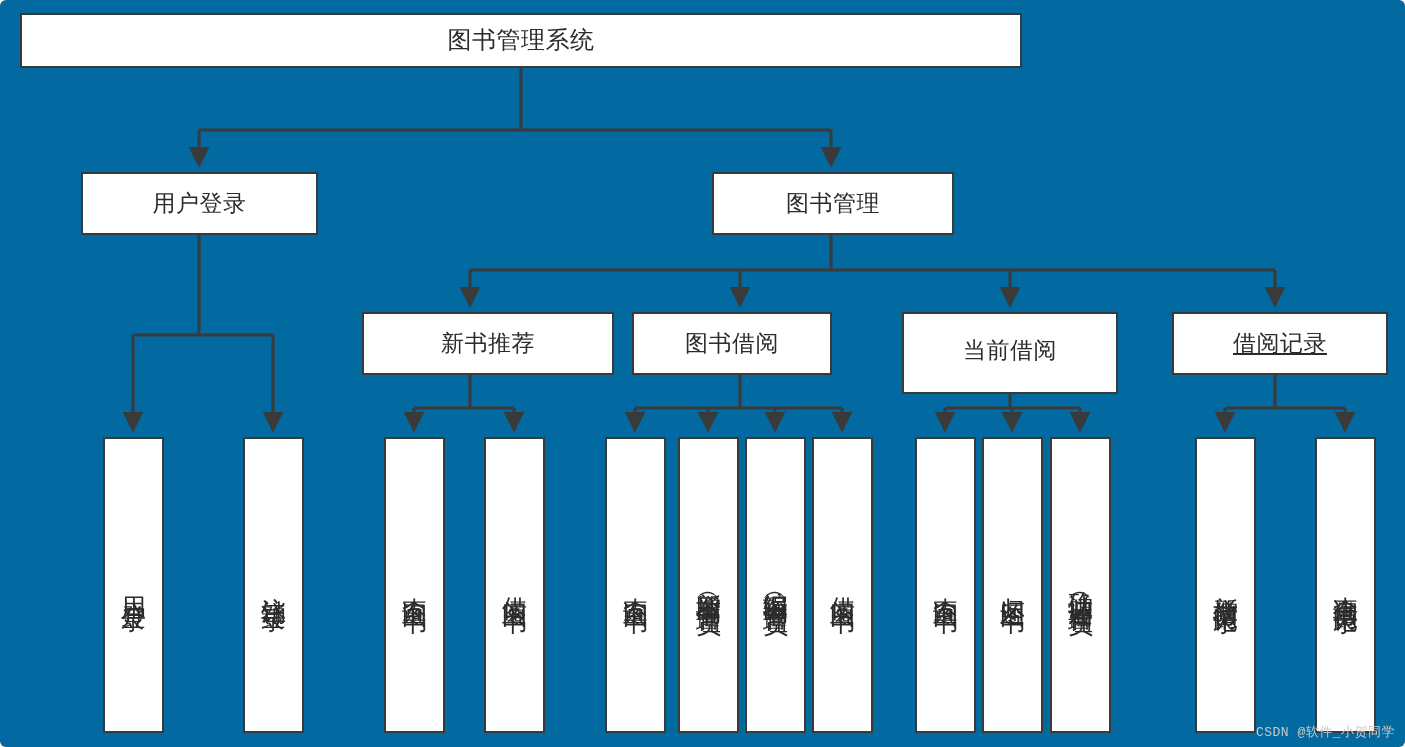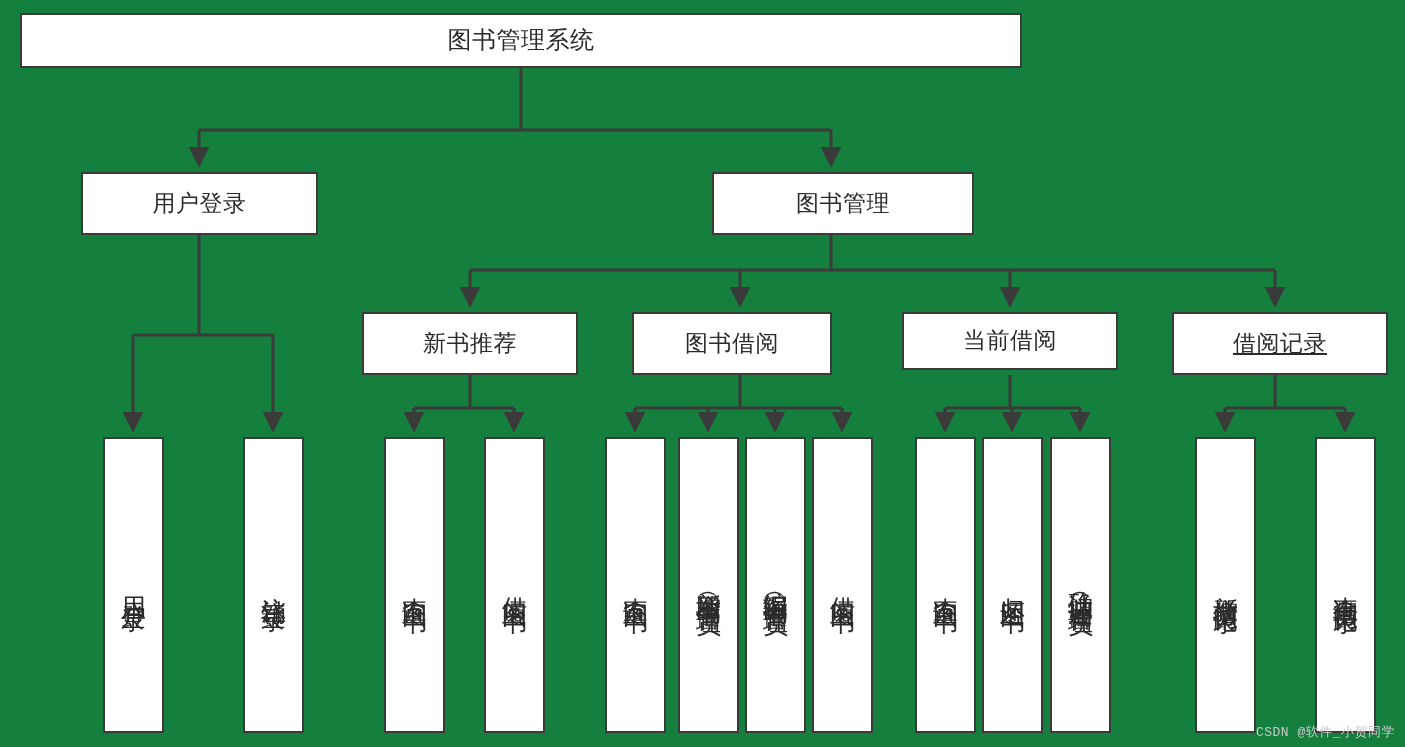--- a/index.html
+++ b/index.html
@@ -8,22 +8,23 @@
     padding: 0;
     background: #ffffff;
   }
   body {
     font-family: "DejaVu Sans", "Liberation Sans", sans-serif;
   }
   #canvas {
     position: relative;
     width: 1405px;
     height: 747px;
-    background: #15803d;
+    background: #0369a1;
     overflow: hidden;
+    border-radius: 6px;
   }
   #edges {
     position: absolute;
     left: 0;
     top: 0;
     width: 1405px;
     height: 747px;
     pointer-events: none;
   }
   .node {
@@ -135,31 +136,31 @@
     </g>
   </svg>
 
   <div class="node horiz root" style="left:20px; top:13px; width:1002px; height:55px;">
     <span class="label">图书管理系统</span>
   </div>
 
   <div class="node horiz" style="left:81px; top:172px; width:237px; height:63px;">
     <span class="label">用户登录</span>
   </div>
-  <div class="node horiz" style="left:712px; top:172px; width:262px; height:63px;">
+  <div class="node horiz" style="left:712px; top:172px; width:242px; height:63px;">
     <span class="label">图书管理</span>
   </div>
 
-  <div class="node horiz" style="left:362px; top:312px; width:216px; height:63px;">
+  <div class="node horiz" style="left:362px; top:312px; width:252px; height:63px;">
     <span class="label">新书推荐</span>
   </div>
   <div class="node horiz" style="left:632px; top:312px; width:200px; height:63px;">
     <span class="label">图书借阅</span>
   </div>
-  <div class="node horiz" style="left:902px; top:312px; width:216px; height:58px;">
+  <div class="node horiz" style="left:902px; top:312px; width:216px; height:82px;font-family:Liberation Mono, monospace;">
     <span class="label">当前借阅</span>
   </div>
   <div class="node horiz" style="left:1172px; top:312px; width:216px; height:63px;text-decoration:underline;">
     <span class="label">借阅记录</span>
   </div>
 
   <div class="node vert" style="left:103px; top:437px; width:61px; height:296px;">
     <span class="label">用户登录</span>
   </div>
   <div class="node vert" style="left:243px; top:437px; width:61px; height:296px;">

